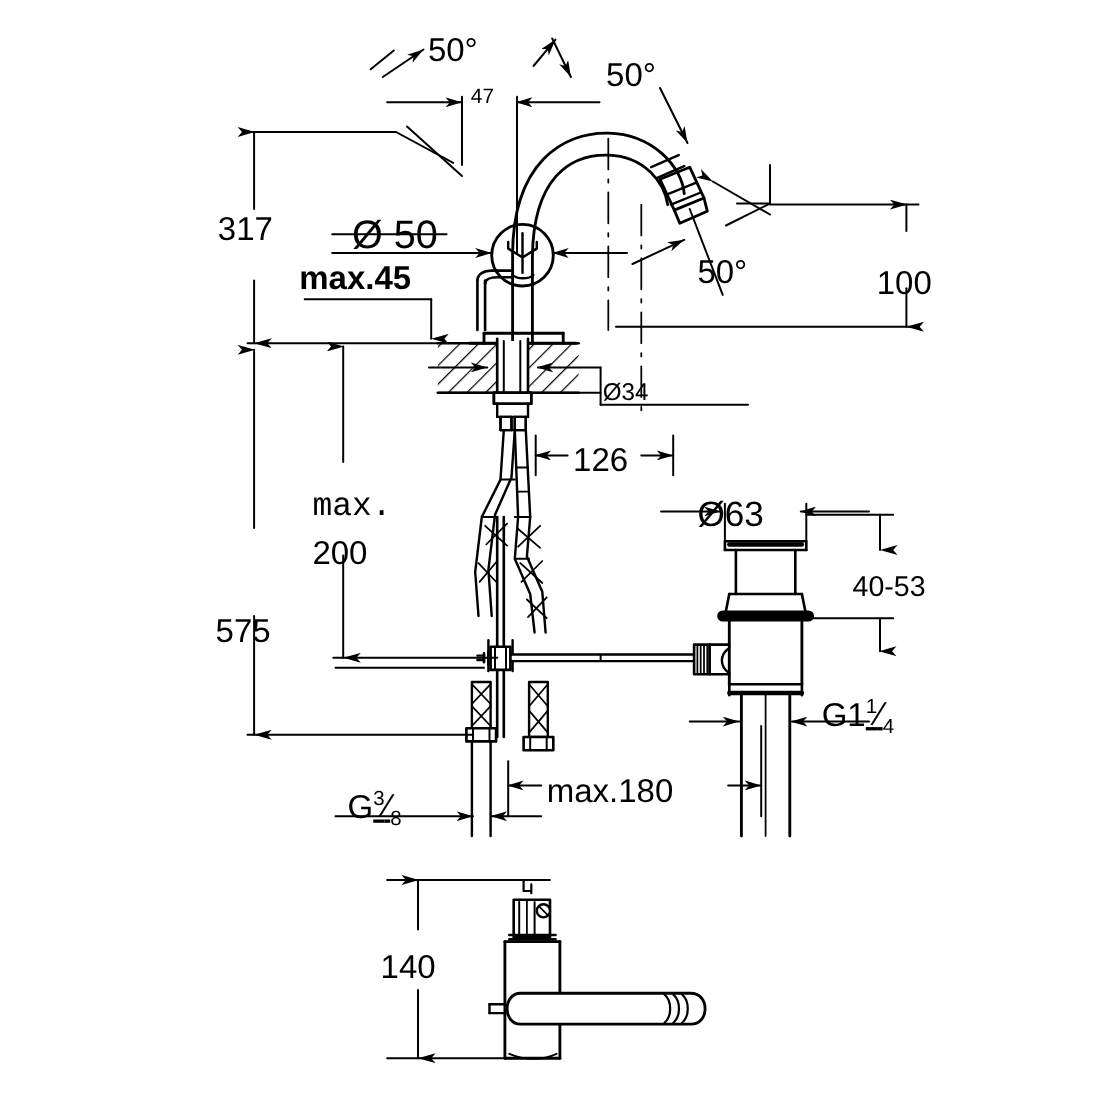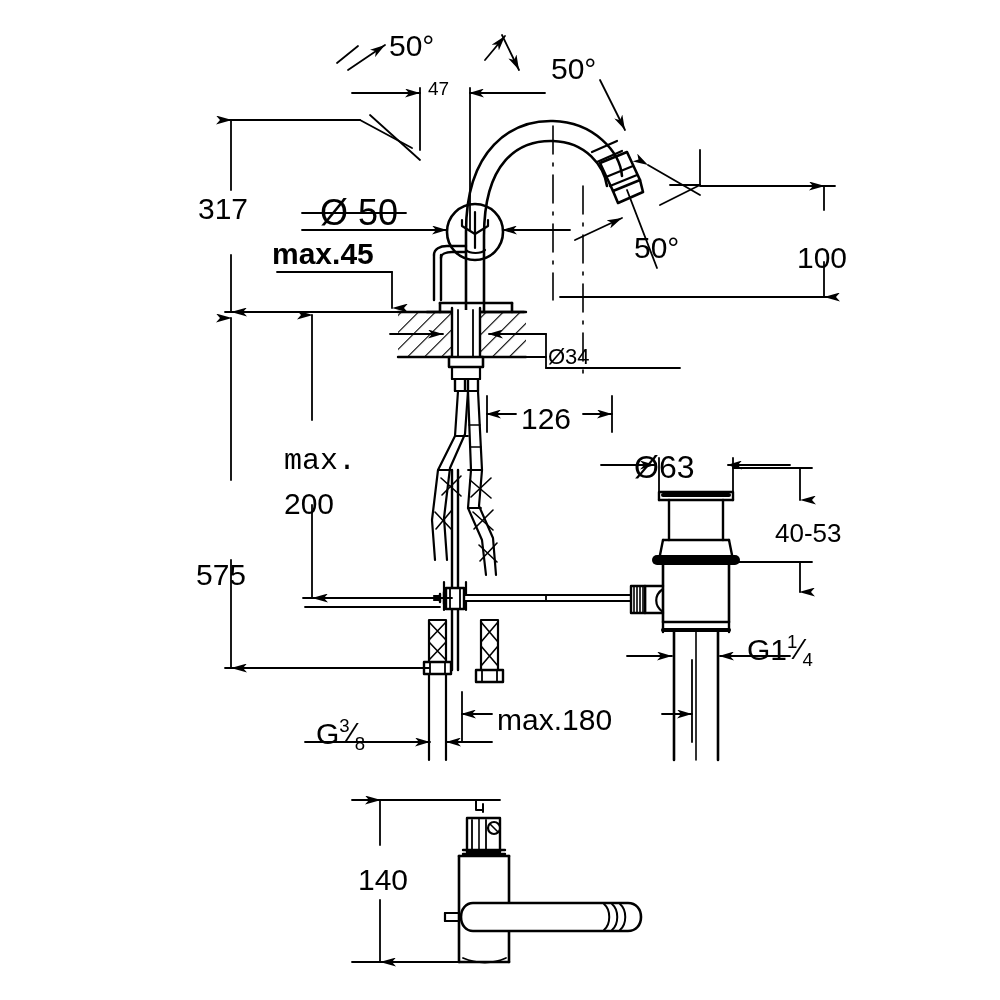--- a/index.html
+++ b/index.html
@@ -4,21 +4,21 @@
 <title>Technical Drawing</title>
 <style>
   html,body{margin:0;padding:0;background:#ffffff;}
   body{width:1000px;height:1000px;overflow:hidden;
        font-family:"Liberation Sans","DejaVu Sans",sans-serif;}
   #stage{position:relative;width:1000px;height:1000px;background:#fff;}
   #stage svg{position:absolute;left:0;top:0;}
   .lbl{position:absolute;color:#000;white-space:nowrap;line-height:1;}
   .sup{font-size:0.62em;vertical-align:super;}
   .sub{font-size:0.62em;vertical-align:sub;}
-  .frac{display:inline-block;position:relative;top:-1px;}
+  .frac{display:inline-block;position:relative;top:-1px;text-decoration:underline;}
 </style>
 </head>
 <body>
 
 <div id="stage">
 
 <svg width="1000" height="1000" viewBox="0 0 1000 1000">
   <defs>
 
     <marker id="arR" markerWidth="16" markerHeight="9" refX="15" refY="4.5" orient="auto" markerUnits="userSpaceOnUse">
@@ -333,21 +333,21 @@
 <div class="lbl" style="left:284px;top:446px;font-size:30px;font-family:Liberation Mono, monospace;">max.</div>
 
 <div class="lbl" style="left:284px;top:489px;font-size:30px;">200</div>
 
 <div class="lbl" style="left:634px;top:451px;font-size:32px;">Ø63</div>
 
 <div class="lbl" style="left:775px;top:520px;font-size:26px;">40-53</div>
 
 <div class="lbl" style="left:497px;top:705px;font-size:30px;">max.180</div>
 
-<div class="lbl" style="left:346px;top:865px;font-size:30px;margin-left:12px;">140</div>
+<div class="lbl" style="left:346px;top:865px;font-size:30px;">140</div>
 
 <div class="lbl" style="left:747px;top:634px;font-size:30px;">
   <span>G1</span><span class="frac"><span class="sup">1</span>⁄<span class="sub">4</span></span>
 </div>
 
 <div class="lbl" style="left:316px;top:718px;font-size:30px;">
   <span>G</span><span class="frac"><span class="sup">3</span>⁄<span class="sub">8</span></span>
 </div>
 
 </div>

